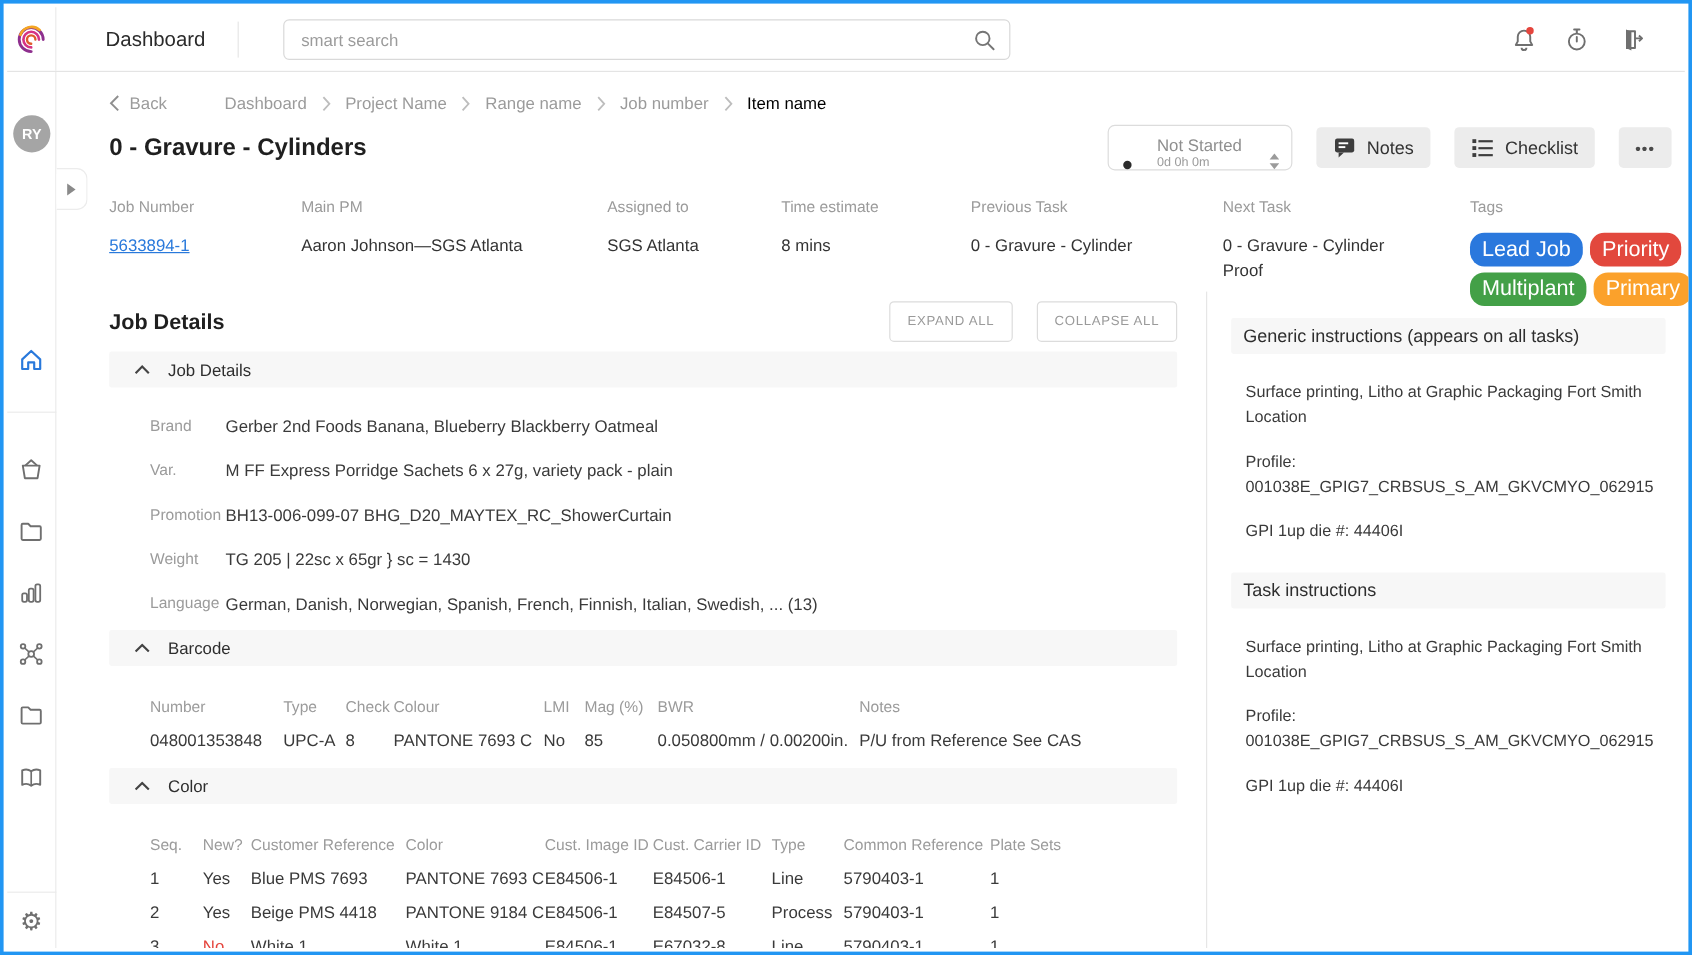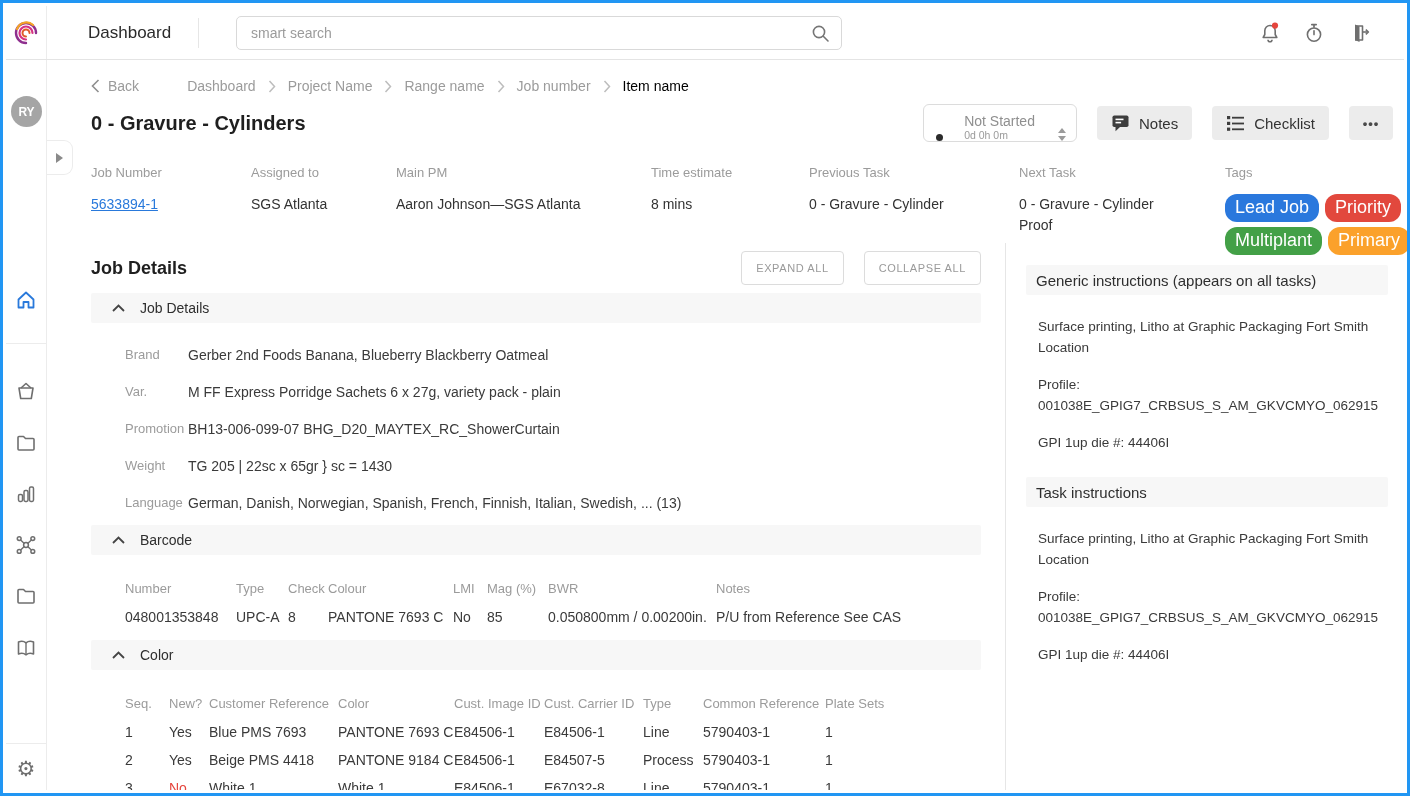--- a/index.html
+++ b/index.html
@@ -285,27 +285,27 @@
         </button>
         <button class="more-btn">•••</button>
       </div>
     </div>
 
     <div class="meta-row">
       <div class="meta-col c0">
         <div class="meta-label">Job Number</div>
         <div class="meta-value link">5633894-1</div>
       </div>
+      <div class="meta-col c2">
+        <div class="meta-label">Main PM</div>
+        <div class="meta-value">Aaron Johnson—SGS Atlanta</div>
+      </div>
       <div class="meta-col c1">
         <div class="meta-label">Assigned to</div>
         <div class="meta-value">SGS Atlanta</div>
-      </div>
-      <div class="meta-col c2">
-        <div class="meta-label">Main PM</div>
-        <div class="meta-value">Aaron Johnson—SGS Atlanta</div>
       </div>
       <div class="meta-col c3">
         <div class="meta-label">Time estimate</div>
         <div class="meta-value">8 mins</div>
       </div>
       <div class="meta-col c4">
         <div class="meta-label">Previous Task</div>
         <div class="meta-value">0 - Gravure - Cylinder</div>
       </div>
       <div class="meta-col c5">

